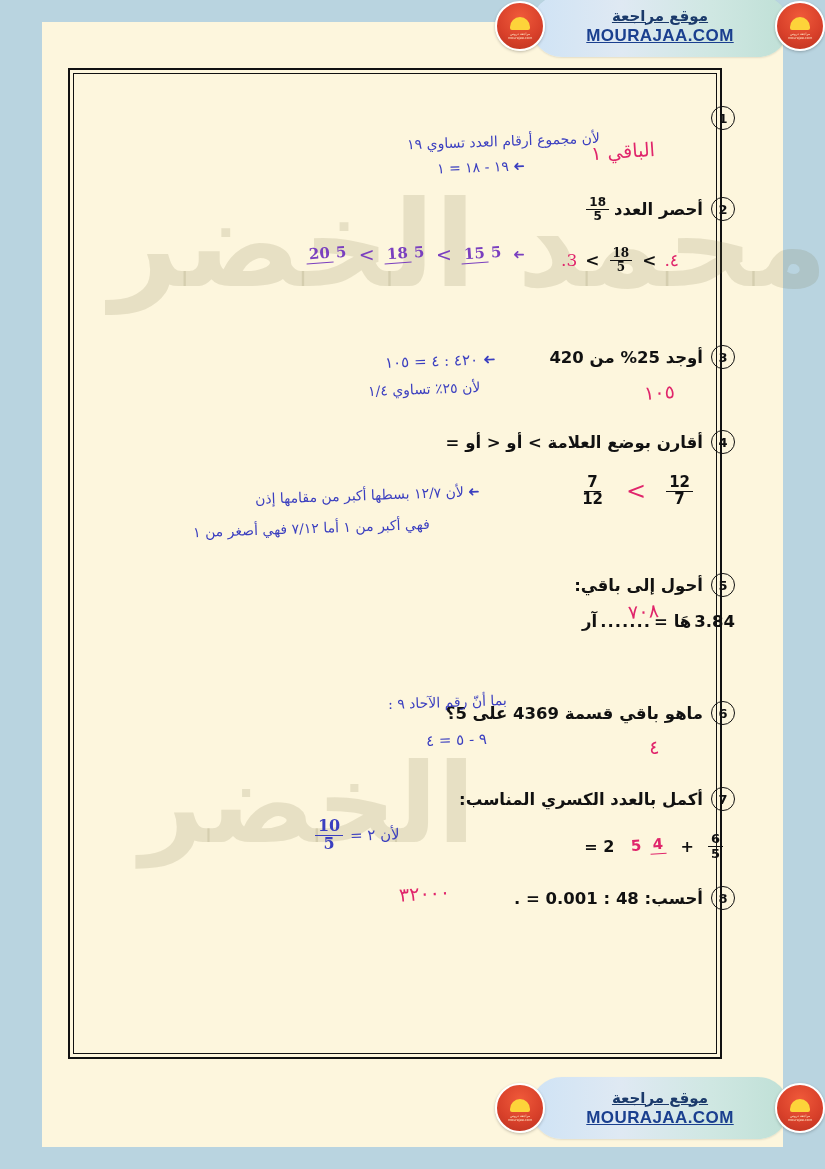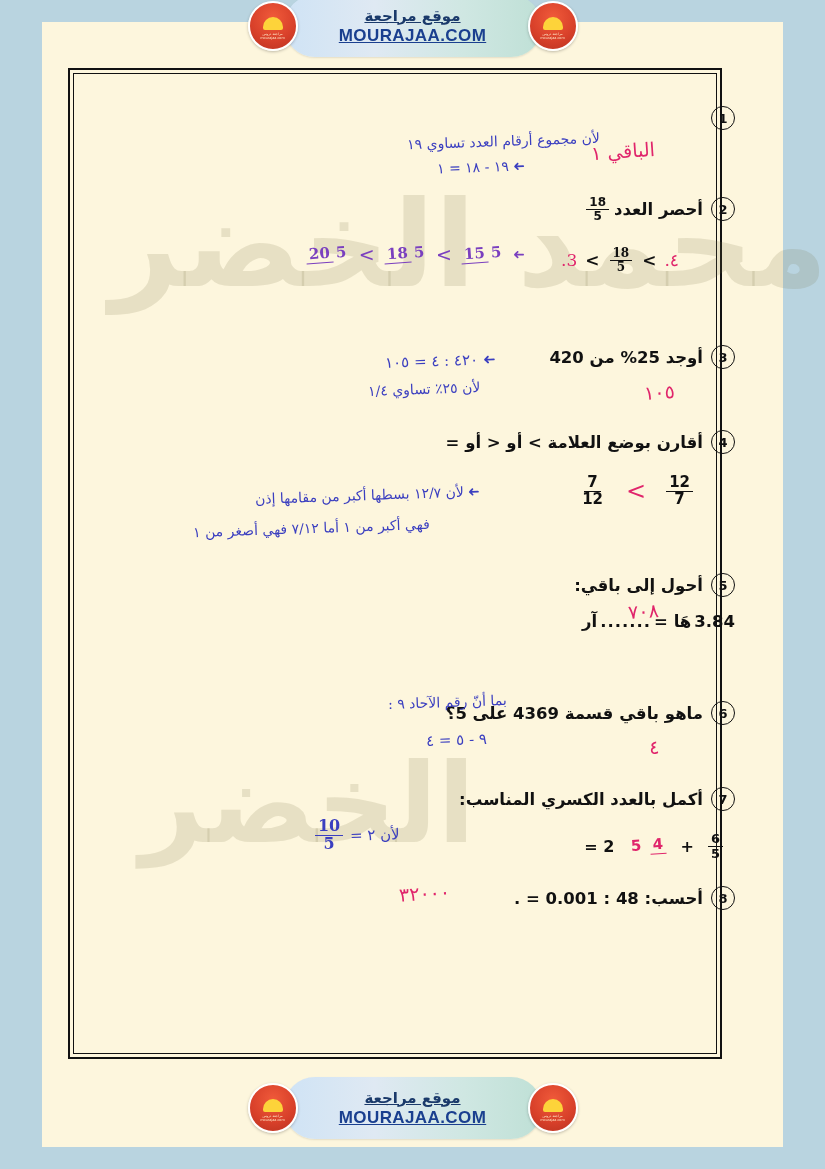--- a/index.html
+++ b/index.html
@@ -34,21 +34,21 @@
   }
 
   
   .banner {
     position: absolute;
     left: 0;
     width: 825px;
     height: 52px;
     display: flex;
     align-items: center;
-    justify-content: center;
+    justify-content: flex-end;
     z-index: 40;
   }
   .banner-top { top: 0; }
   .banner-bottom { top: 1082px; }
 
   .banner-pill {
     width: 258px;
     height: 62px;
     border-radius: 34px;
     background: linear-gradient(90deg, #cfe3f5 0%, #dfe9f3 35%, #cfe7e2 70%, #bfe0d6 100%);

